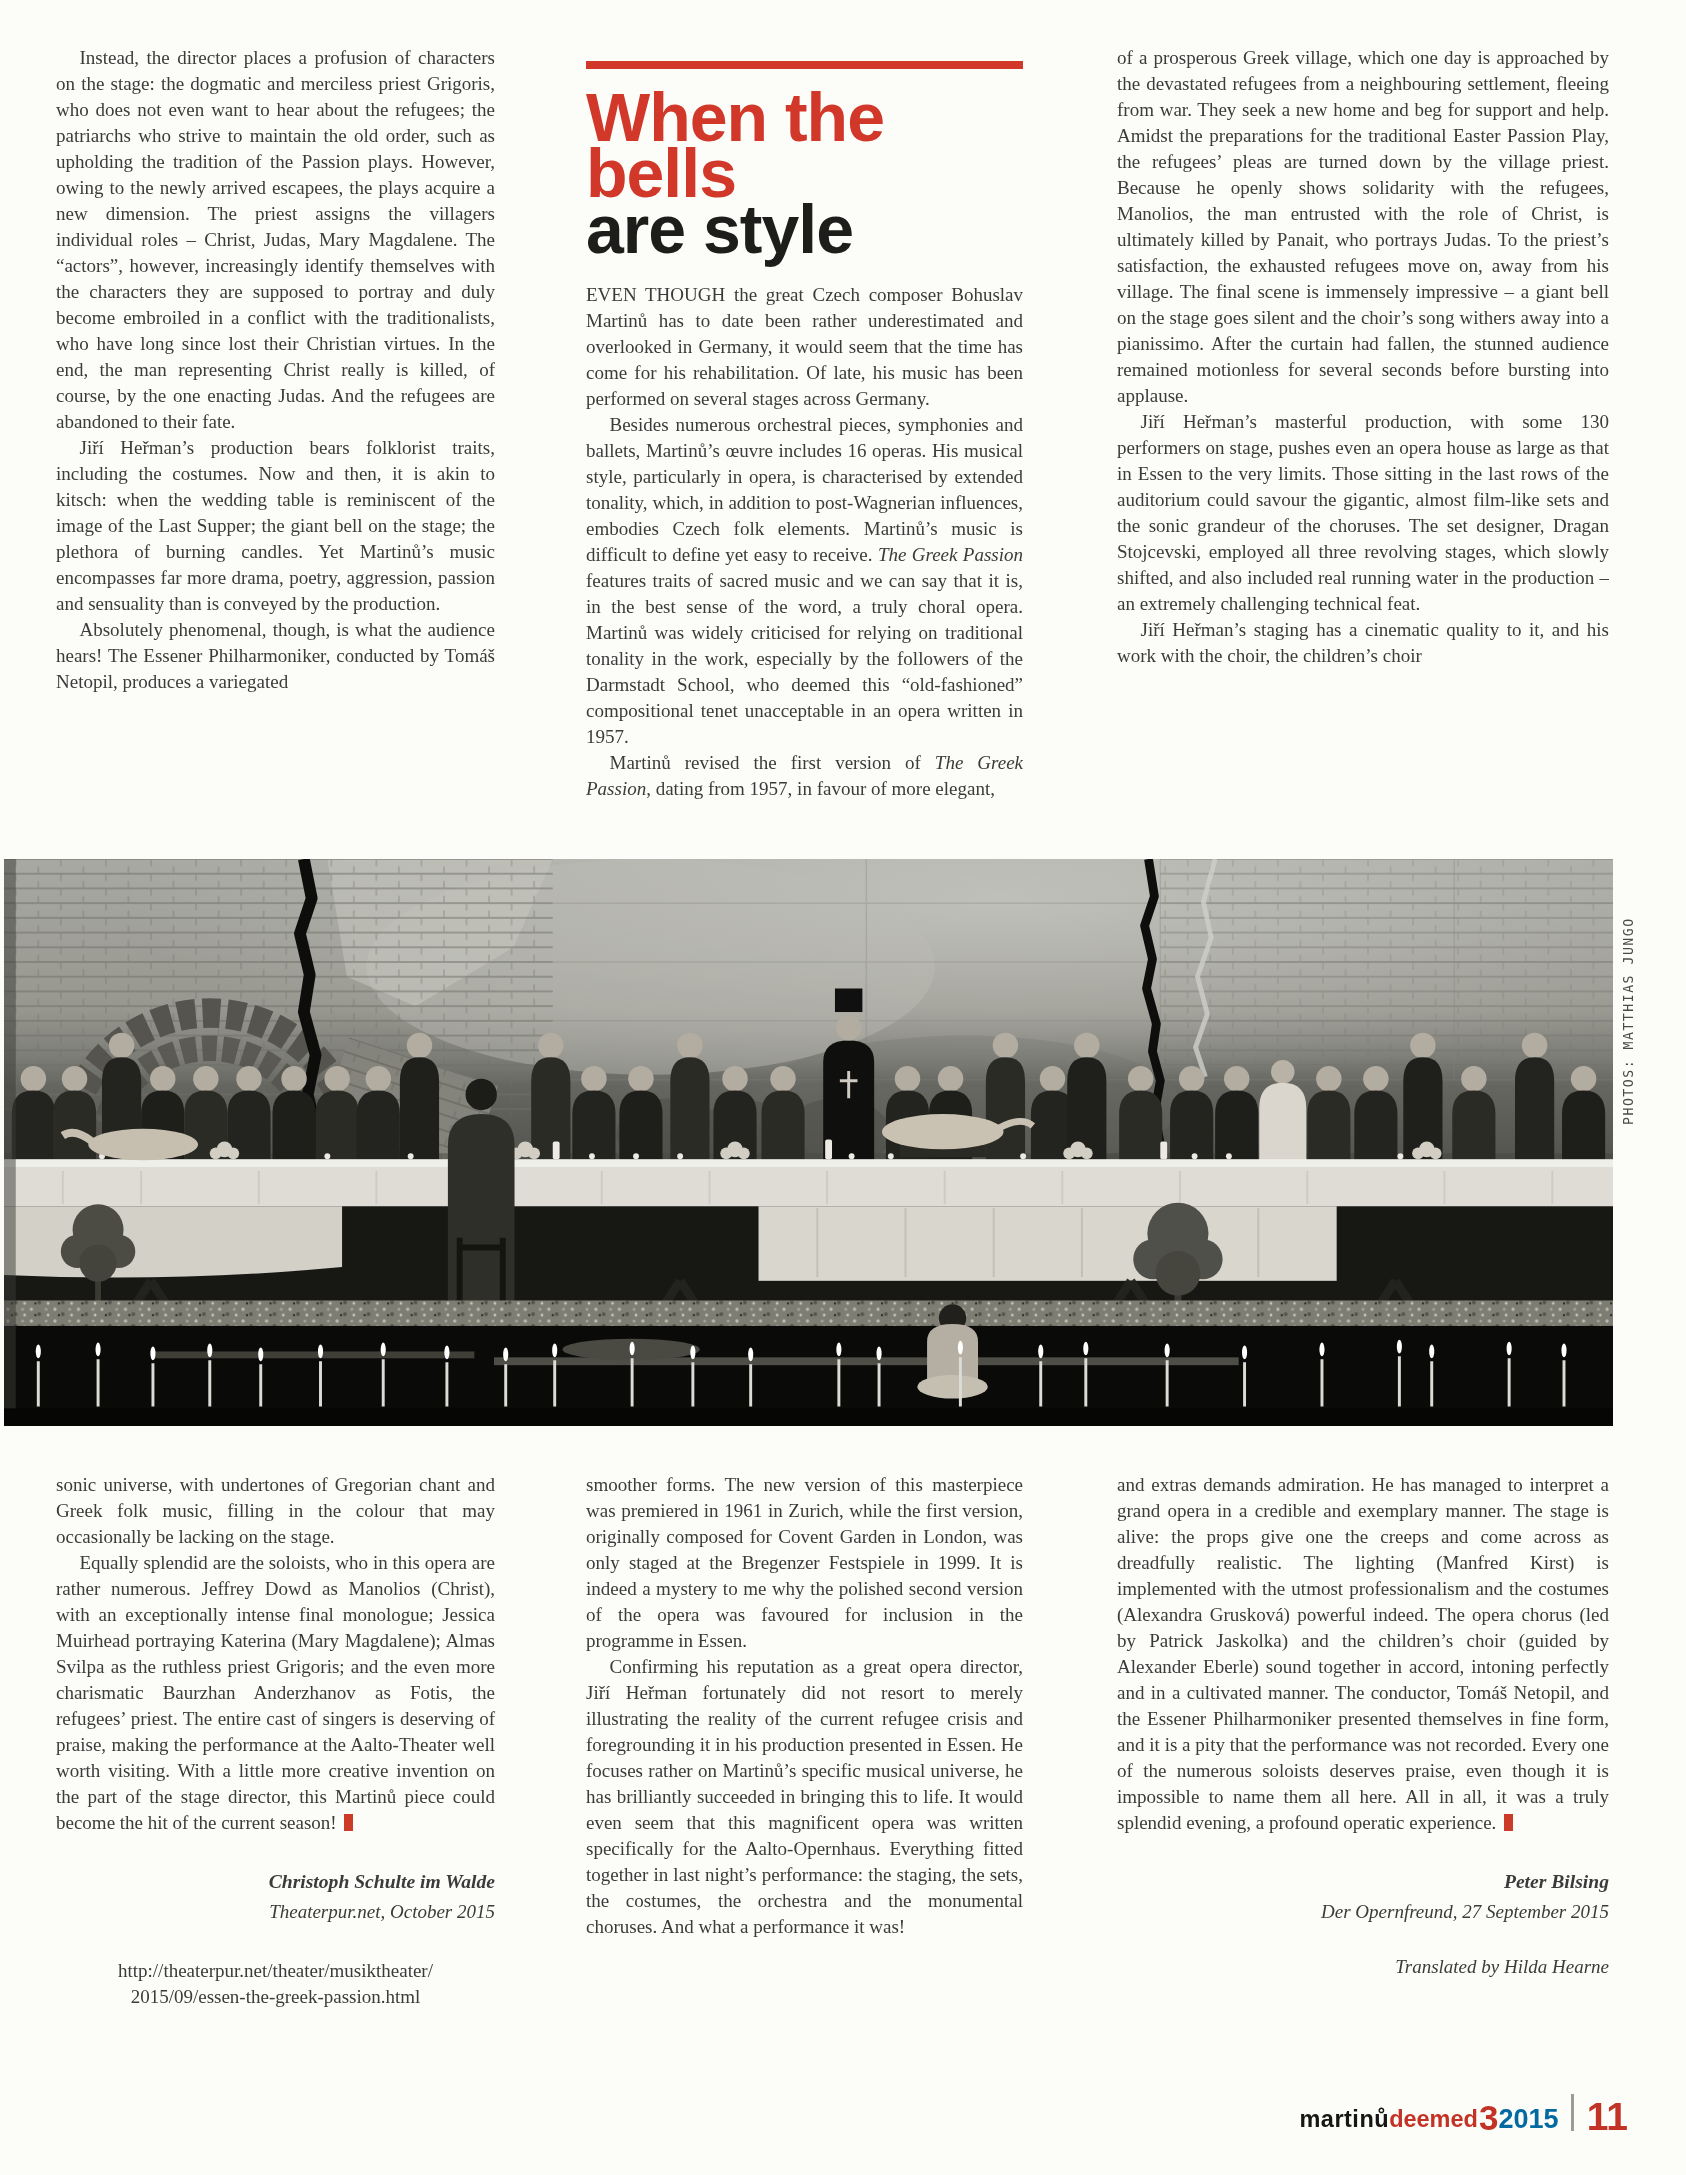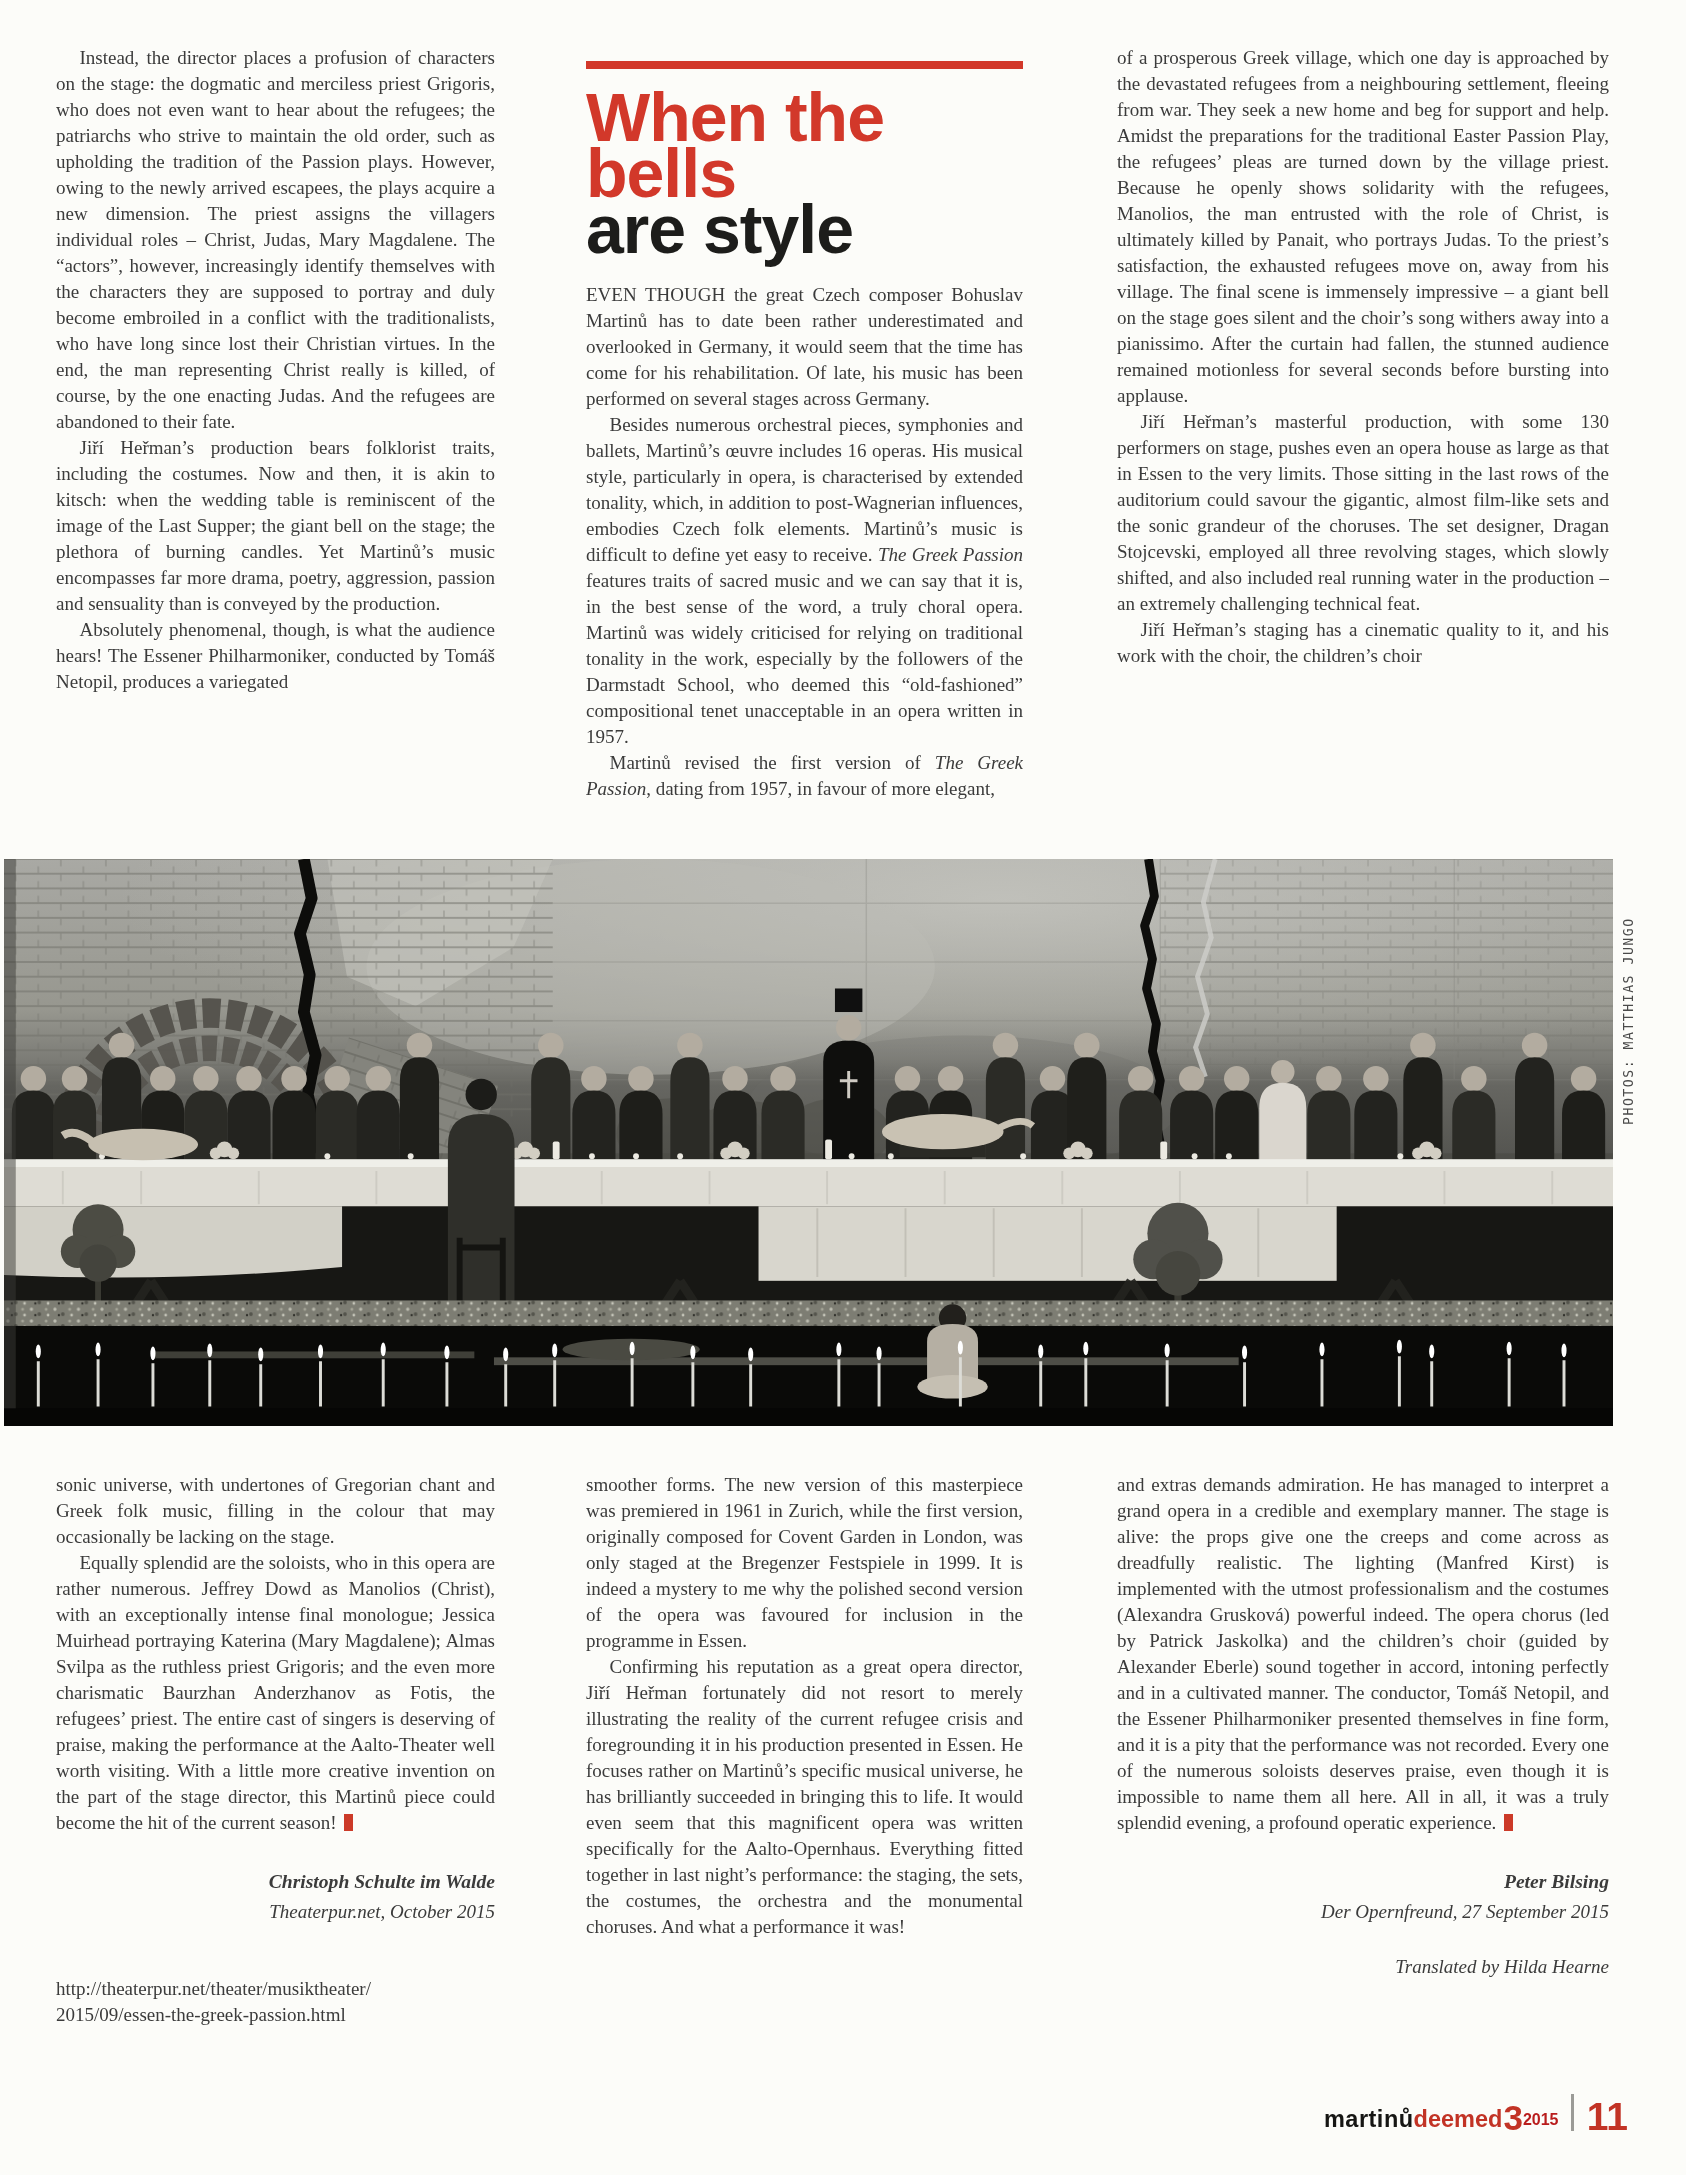--- a/index.html
+++ b/index.html
@@ -17,32 +17,32 @@
   .it{font-style:italic;}
   .endmark{display:inline-block;width:8.8px;height:16.7px;background:#cc3a28;margin-left:7.8px;vertical-align:-2px;}
   .red-rule{height:8.8px;background:#d2382a;margin:21.6px 0 19.6px;}
   .headline{margin:0 0 25.5px;font-family:"Liberation Sans",sans-serif;font-weight:700;
             font-size:68px;line-height:56px;letter-spacing:-1px;}
   .hl-red{display:block;color:#d2382a;}
   .hl-black{display:block;color:#1d1d1b;}
   .byline-name{font-weight:700;font-style:italic;text-align:right;margin-top:33px;font-size:19.6px;}
   .byline-source{font-style:italic;text-align:right;margin-top:3.9px;}
   .translator{font-style:italic;text-align:right;margin-top:29px;}
-  .url-block{margin-top:51px;line-height:26.5px;}
+  .url-block{margin-top:33px;line-height:26.5px;text-align:center;}
   .photo{position:absolute;left:3.9px;top:859px;width:1609px;height:567px;margin:0;background:#999994;}
   .photo svg{display:block;}
   .photo-credit{position:absolute;left:1621px;top:1125px;width:290px;
     transform:rotate(-90deg);transform-origin:0 0;
     font-family:"DejaVu Sans Mono",monospace;font-size:13.2px;letter-spacing:1.5px;color:#4a4a4a;}
   .footer{position:absolute;right:59px;top:2094px;display:flex;align-items:flex-end;
           font-family:"Liberation Sans",sans-serif;font-weight:700;}
   .f-black{font-size:23.5px;color:#161614;letter-spacing:0.5px;line-height:23.5px;}
   .f-red{font-size:23.5px;color:#c23325;line-height:23.5px;}
   .f-issue{font-size:35px;color:#c23325;line-height:26.5px;margin-left:1px;}
-  .f-year{font-size:16px;color:#b91c1c;line-height:23.5px;}
+  .f-year{font-size:27px;color:#0369a1;line-height:23.5px;}
   .f-div{width:2.9px;height:37px;background:#9b9b97;margin:0 12.7px;}
   .f-page{font-size:39px;color:#c23325;line-height:29px;}
 </style>
 </head>
 <body>
 
 <div class="page">
 
   <section class="col col-left-top">
       <p class="para indent"><span>Instead, the director places a profusion of characters on the stage: the dogmatic and merciless priest Grigoris, who does not even want to hear about the refugees; the patriarchs who strive to maintain the old order, such as upholding the tradition of the Passion plays. However, owing to the newly arrived escapees, the plays acquire a new dimension. The priest assigns the villagers individual roles – Christ, Judas, Mary Magdalene. The “actors”, however, increasingly identify themselves with the characters they are supposed to portray and duly become embroiled in a conflict with the traditionalists, who have long since lost their Christian virtues. In the end, the man representing Christ really is killed, of course, by the one enacting Judas. And the refugees are abandoned to their fate.</span></p>

